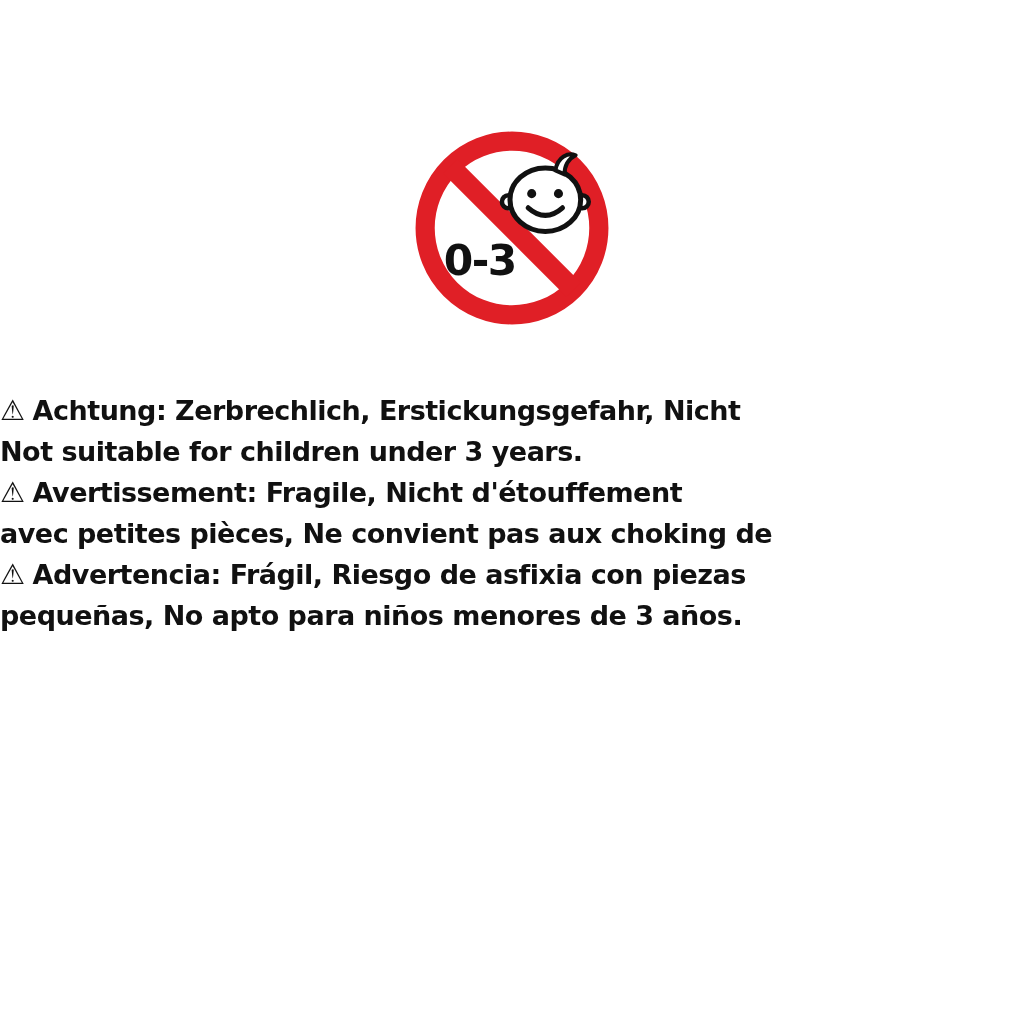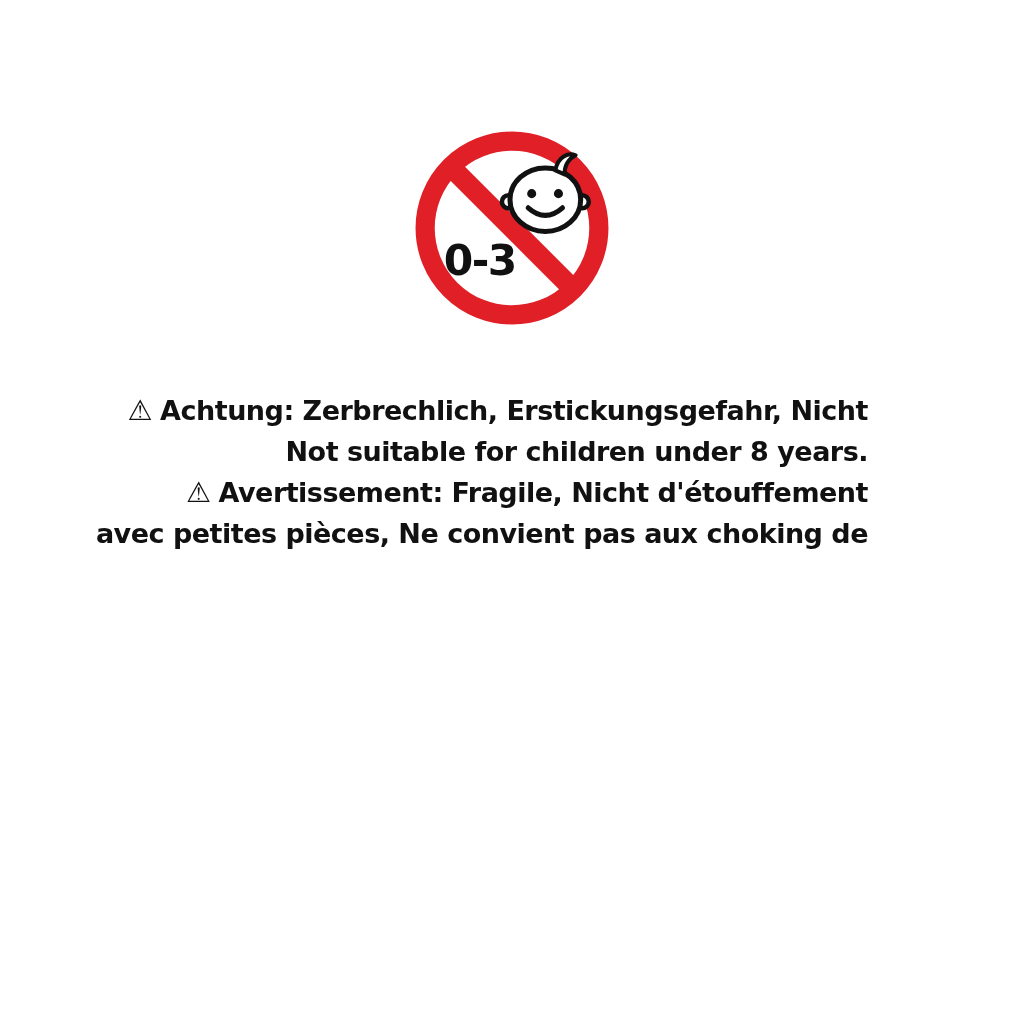--- a/index.html
+++ b/index.html
@@ -28,22 +28,21 @@
     letter-spacing: -1.5px;
     fill: #111111;
   }
 
   
   .warnings {
     position: absolute;
     top: 390px;
     left: 0;
     width: 840px;
-    text-align: right;
-    margin-left: 28px;
+    text-align: left;
   }
   .warning-line {
     height: 41px;
     line-height: 41px;
     font-size: 27px;
     font-weight: bold;
     letter-spacing: -0.5px;
     white-space: nowrap;
     color: #111111;
   }
@@ -77,23 +76,27 @@
   </svg>
 </div>
 
 <div class="warnings">
 
   <div>
     <div class="warning-line"><span class="tri-icon">⚠</span><span>Achtung: Zerbrechlich, Erstickungsgefahr, Nicht</span></div>
   </div>
 
   <div>
-    <div class="warning-line">Not suitable for children under 8 years.</div>
+    <div class="warning-line">Not suitable for children under 3 years.</div>
   </div>
 
   <div>
     <div class="warning-line"><span class="tri-icon">⚠</span><span>Avertissement: Fragile, Nicht d'étouffement</span></div>
     <div class="warning-line">avec petites pièces, Ne convient pas aux choking de</div>
   </div>
 
 
+  <div>
+    <div class="warning-line"><span class="tri-icon">⚠</span><span>Advertencia: Frágil, Riesgo de asfixia con piezas</span></div>
+    <div class="warning-line">pequeñas, No apto para niños menores de 3 años.</div>
+  </div>
 
 </div>
 
 </body></html>

